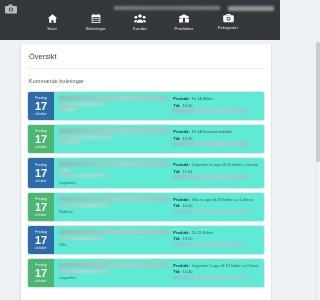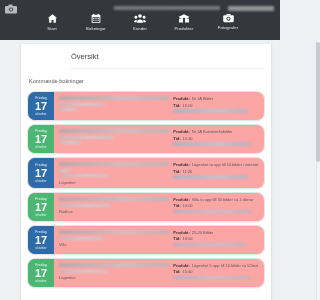--- a/index.html
+++ b/index.html
@@ -113,37 +113,36 @@
     padding: 0 6px;
     overflow: hidden;
   }
 
   #panel-title {
     font-size: 7.5px;
     color: #3b3f44;
     padding: 8px 2px 7px 2px;
     border-bottom: 1px solid #edeff1;
     font-weight: 400;
-    margin-left: 42px;
   }
 
   #section-title {
     font-size: 5.6px;
     color: #55595e;
     padding: 9px 2px 7px 2px;
   }
 
   
   #cards { display: flex; flex-direction: column; gap: 3px; }
 
   .card {
     display: flex;
-    background: #fca5a5;
+    background: #5eead4;
     border: 1px solid #e4e7ea;
-    border-radius: 8px;
+    border-radius: 3px;
     min-height: 30px;
     box-shadow: 0 1px 0 rgba(0,0,0,.03);
     overflow: hidden;
   }
 
   .date-badge {
     width: 26px;
     flex: 0 0 26px;
     color: #fff;
     display: flex;

